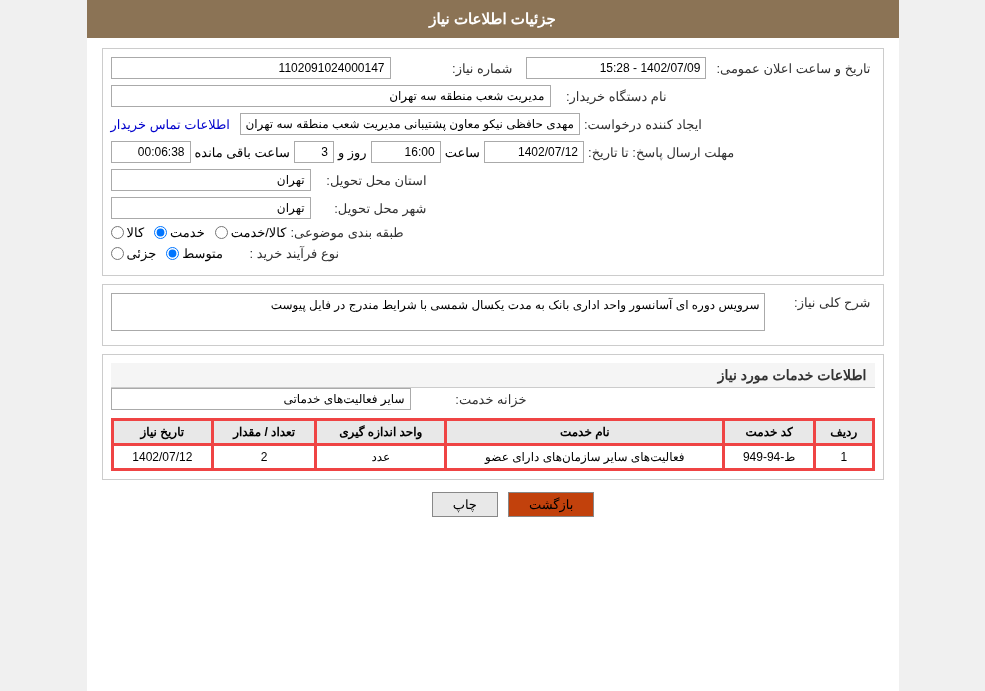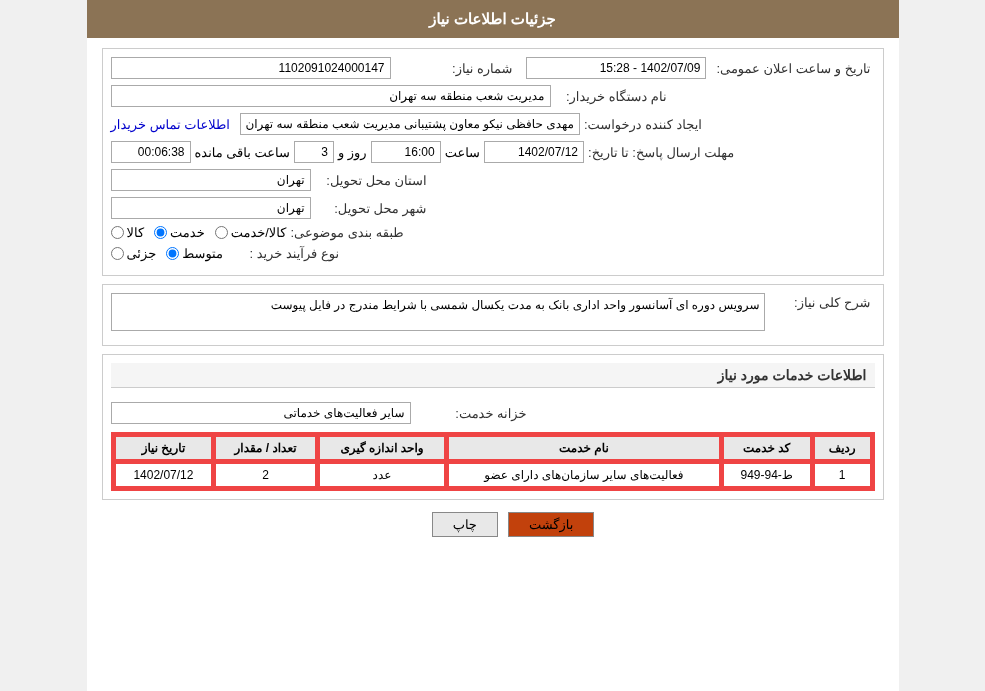--- a/index.html
+++ b/index.html
@@ -100,21 +100,21 @@
       display: flex;
       align-items: flex-start;
       margin-bottom: 6px;
     }
     .services-table {
       width: 100%;
       border-collapse: collapse;
       margin-top: 6px;
     }
     .services-table th, .services-table td {
-      border: 5px solid #ef4444;
+      border: 3px solid #ef4444;
       padding: 4px 8px;
       text-align: center;
       font-size: 12px;
     }
     .services-table th {
       background: #e8e8e8;
       font-weight: bold;
     }
     .services-table td {
       background: #fff;
@@ -155,21 +155,21 @@
     }
     .btn-back {
       background: #c2410c;
     }
     .separator-label {
       font-weight: bold;
       color: #333;
       font-size: 14px;
       background: #f5f5f5;
       padding: 4px 8px;
-      margin-bottom: 14px;
+      margin-bottom: 0;
       border-bottom: 1px solid #ccc;
     }
   </style>
 </head>
 <body>
 
 <div class="page-wrapper">
 
   <div class="header-bar">جزئیات اطلاعات نیاز</div>
 

